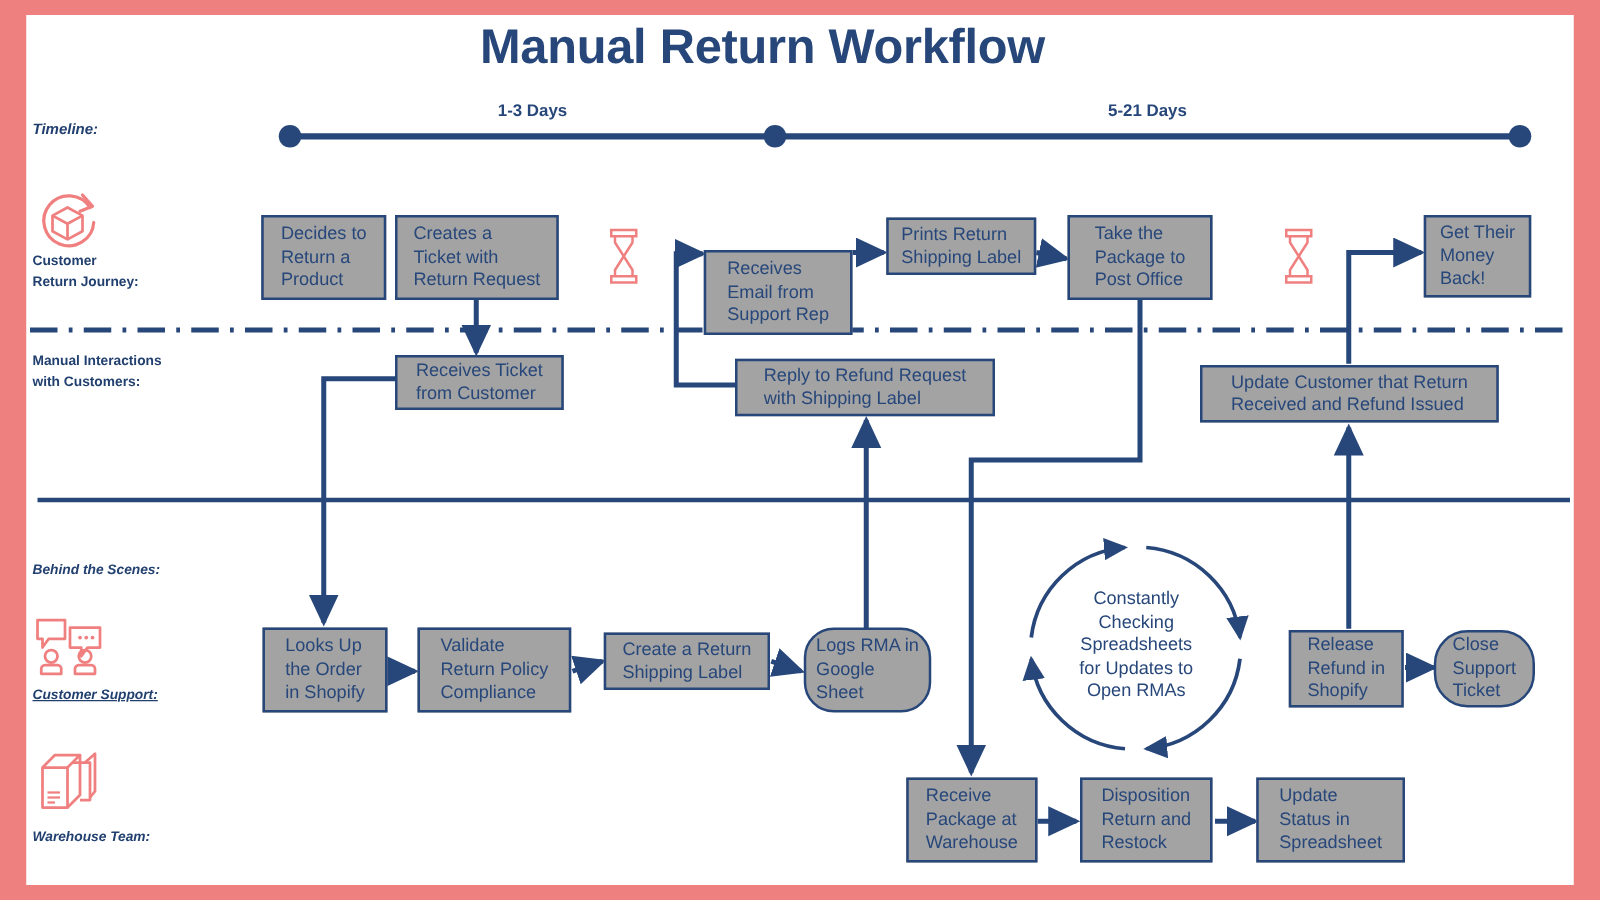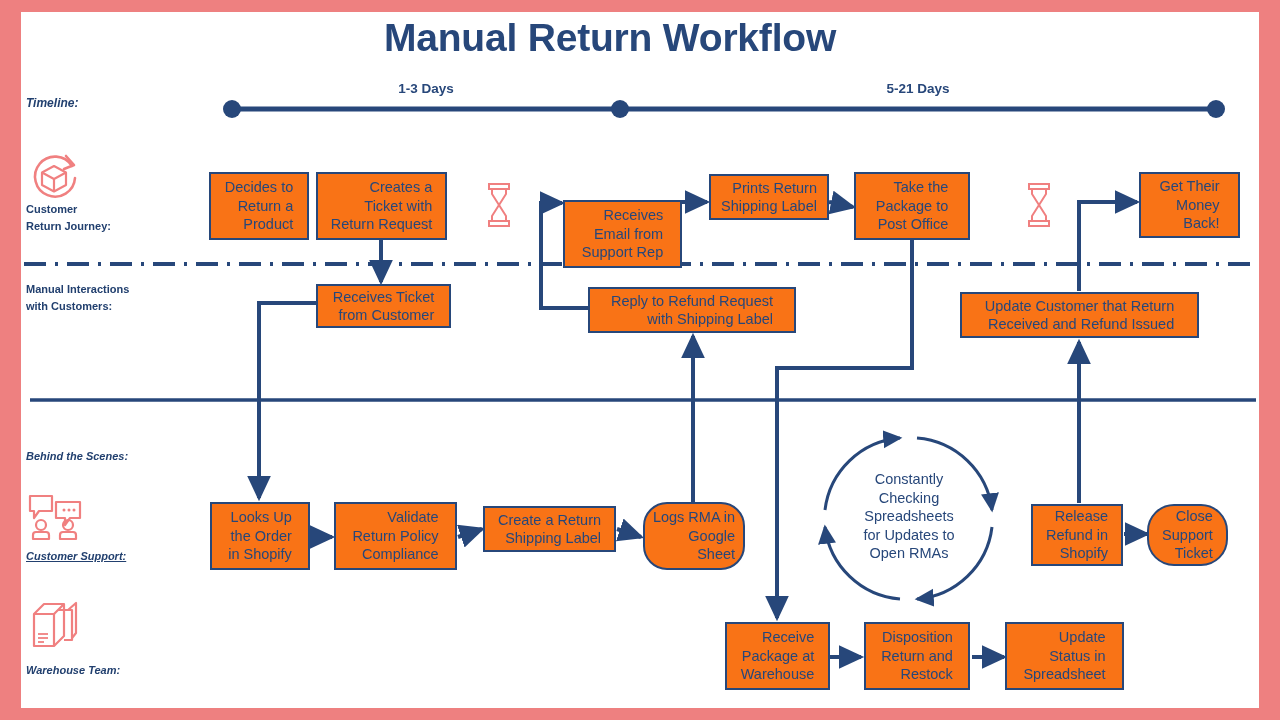--- a/index.html
+++ b/index.html
@@ -66,26 +66,26 @@
     font-size: 12px;
     font-weight: bold;
     font-style: italic;
     color: #22406f;
     font-family: "Liberation Sans", sans-serif;
   }
   .nodebox {
     position: absolute;
     box-sizing: border-box;
     border: 2px solid #27477a;
-    background: #f97316;
+    background: #a3a3a3;
     color: #27477a;
     display: flex;
     align-items: center;
     justify-content: center;
-    text-align: right;
+    text-align: left;
     font-size: 14.5px;
     line-height: 18.5px;
     font-family: "Liberation Sans", sans-serif;
     z-index: 5;
   }
   .loop-text {
     position: absolute;
     text-align: center;
     color: #27477a;
     font-size: 14.5px;
@@ -231,21 +231,21 @@
       <path d="M6,7 L6,12 L13,23 L20,12 L20,7" stroke="#f08080" stroke-width="2" fill="none" stroke-linejoin="round"></path>
       <path d="M6,39 L6,34 L13,23 L20,34 L20,39" stroke="#f08080" stroke-width="2" fill="none" stroke-linejoin="round"></path>
     </svg>
   </div>
 
   <div class="nodebox" style="left:209px; top:172px; width:100px; height:68px;">Decides to<br>Return a<br>Product</div>
   <div class="nodebox" style="left:316px; top:172px; width:131px; height:68px;">Creates a<br>Ticket with<br>Return Request</div>
   <div class="nodebox" style="left:563px; top:152px; width:119px; height:68px;margin-top:48px;">Receives<br>Email from<br>Support Rep</div>
   <div class="nodebox" style="left:709px; top:174px; width:120px; height:46px;">Prints Return<br>Shipping Label</div>
   <div class="nodebox" style="left:854px; top:172px; width:116px; height:68px;">Take the<br>Package to<br>Post Office</div>
-  <div class="nodebox" style="left:1139px; top:172px; width:101px; height:66px;">Get Their<br>Money<br>Back!</div>
+  <div class="nodebox" style="left:1139px; top:172px; width:86px; height:66px;">Get Their<br>Money<br>Back!</div>
 
   <div class="nodebox" style="left:316px; top:284px; width:135px; height:44px;">Receives Ticket<br>from Customer</div>
   <div class="nodebox" style="left:588px; top:287px; width:208px; height:46px;">Reply to Refund Request<br>with Shipping Label</div>
   <div class="nodebox" style="left:960px; top:292px; width:239px; height:46px;">Update Customer that Return<br>Received and Refund Issued</div>
 
   <div class="nodebox" style="left:210px; top:502px; width:100px; height:68px;">Looks Up<br>the Order<br>in Shopify</div>
   <div class="nodebox" style="left:334px; top:502px; width:123px; height:68px;">Validate<br>Return Policy<br>Compliance</div>
   <div class="nodebox" style="left:483px; top:506px; width:133px; height:46px;">Create a Return<br>Shipping Label</div>
   <div class="nodebox" style="left:643px; top:502px; width:102px; height:68px;border-radius:24px;">Logs RMA in<br>Google<br>Sheet</div>
   <div class="nodebox" style="left:1031px; top:504px; width:92px; height:62px;">Release<br>Refund in<br>Shopify</div>

